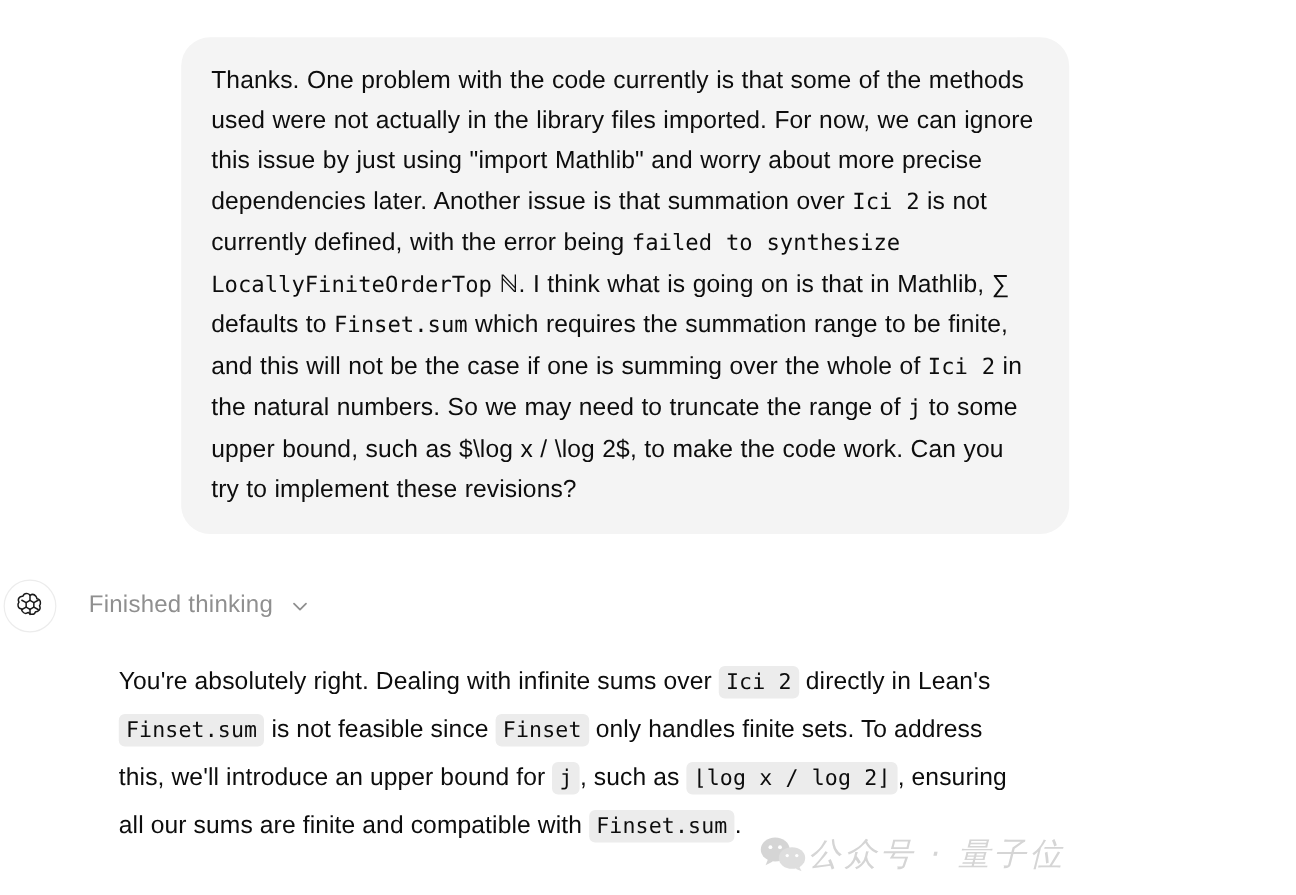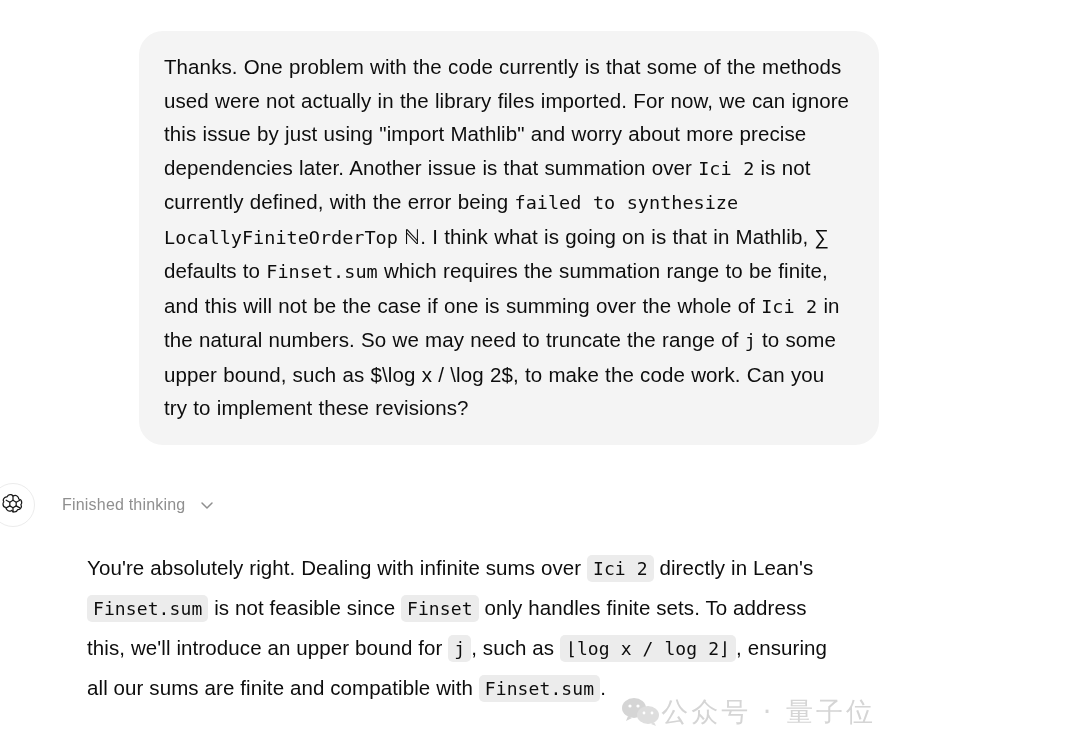--- a/index.html
+++ b/index.html
@@ -12,21 +12,21 @@
     height: 746px;
     overflow: hidden;
     font-family: "Liberation Sans", sans-serif;
     color: #0d0d0d;
     position: relative;
   }
 
   
   .conversation {
     position: absolute;
-    left: 0;
+    left: 12px;
     top: 0;
     width: 904px;
     height: 746px;
     box-sizing: border-box;
   }
 
   
   .user-turn {
     display: flex;
     justify-content: flex-end;
@@ -78,21 +78,21 @@
     align-items: center;
     justify-content: center;
     flex: 0 0 auto;
     margin-left: -9px;
     box-sizing: border-box;
   }
   .avatar svg { display: block; }
 
   .thinking-label {
     margin-left: 27px;
-    font-size: 16px;
+    font-size: 20px;
     color: #8f8f8f;
     letter-spacing: 0.2px;
   }
   .chevron {
     margin-left: 12px;
     display: inline-flex;
     align-items: center;
     color: #8f8f8f;
   }
   .chevron svg { display: block; }
@@ -123,20 +123,21 @@
   
   .watermark {
     position: absolute;
     right: 28px;
     bottom: 16px;
     display: flex;
     align-items: center;
     color: #d5d5d5;
     pointer-events: none;
     user-select: none;
+    font-style: italic;
   }
   .watermark-icon svg { display: block; }
   .watermark-text {
     font-size: 27px;
     letter-spacing: 3px;
     color: #d5d5d5;
     font-family: "DejaVu Sans", sans-serif;
   }
 </style>
 </head>

